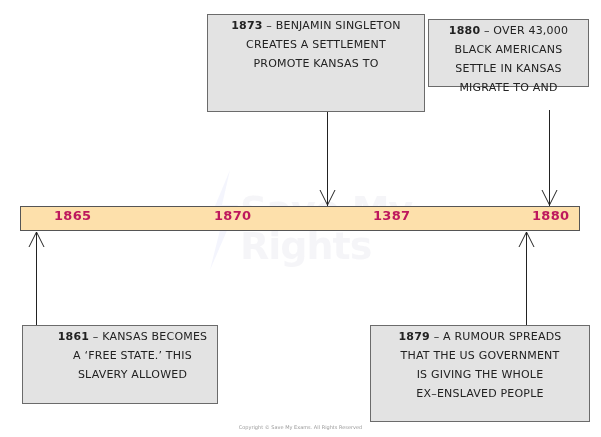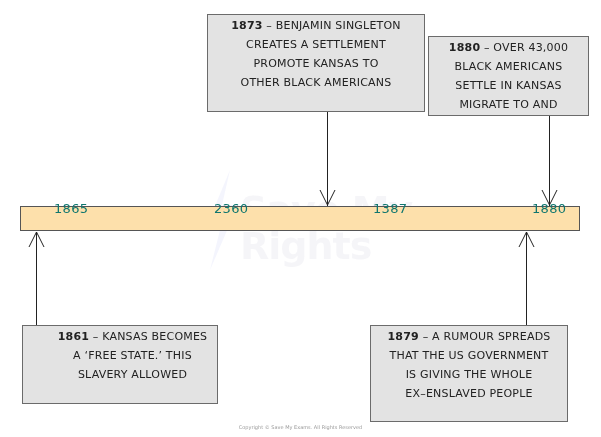--- a/index.html
+++ b/index.html
@@ -23,22 +23,22 @@
       color: #222;
     }
     .box .yr { font-weight: bold; }
     .timeline {
       position: absolute; left: 20px; top: 206px; width: 560px; height: 25px;
       background: #fde0ab;
       border: 1px solid #555;
       box-sizing: border-box;
     }
     .tick-label {
-      position: absolute; top: 201px; font-size: 13px; font-weight: normal;
-      color: #0f766e; letter-spacing: 0.3px;
+      position: absolute; top: 208px; font-size: 13px; font-weight: bold;
+      color: #be185d; letter-spacing: 0.3px;
     }
     svg.lines { position: absolute; left: 0; top: 0; }
     .watermark {
       position: absolute; left: 240px; top: 192px; font-size: 38px; font-weight: bold;
       color: rgba(200,200,215,0.18); line-height: 36px; letter-spacing: -1px;
     }
     .watermark-bolt {
       position: absolute; left: 200px; top: 170px; width: 40px; height: 100px;
     }
     .copyright {
@@ -69,44 +69,43 @@
     <line x1="36.5" y1="232" x2="36.5" y2="325"></line>
     <polyline points="29,247 36.5,232 44,247"></polyline>
 
     <line x1="526.5" y1="232" x2="526.5" y2="325"></line>
     <polyline points="519,247 526.5,232 534,247"></polyline>
   </g>
 </svg>
 
 <div class="timeline"></div>
 <div class="tick-label" style="left:54px">1865</div>
-<div class="tick-label" style="left:214px">2360</div>
+<div class="tick-label" style="left:214px">1870</div>
 <div class="tick-label" style="left:373px">1387</div>
 <div class="tick-label" style="left:532px">1880</div>
 
 <div class="box" style="left:207px; top:14px; width:218px; height:98px;">
   <div><span class="yr">1873</span> <span>– BENJAMIN SINGLETON</span></div>
   <div>CREATES A SETTLEMENT</div>
   <div>PROMOTE KANSAS TO</div>
-  <div>OTHER BLACK AMERICANS</div>
 </div>
 
-<div class="box" style="left:428px; top:36px; width:161px; height:80px;">
+<div class="box" style="left:428px; top:19px; width:161px; height:68px;">
   <div><span class="yr">1880</span> <span>– OVER 43,000</span></div>
   <div>BLACK AMERICANS</div>
   <div>SETTLE IN KANSAS</div>
   <div>MIGRATE TO AND</div>
 </div>
 
 <div class="box" style="left:22px; top:325px; width:196px; height:79px;padding-left:28px;">
   <div><span class="yr">1861</span> <span>– KANSAS BECOMES</span></div>
   <div>A ‘FREE STATE.’ THIS</div>
   <div>SLAVERY ALLOWED</div>
 </div>
 
-<div class="box" style="left:370px; top:325px; width:198px; height:97px;">
+<div class="box" style="left:370px; top:325px; width:220px; height:97px;">
   <div><span class="yr">1879</span> <span>– A RUMOUR SPREADS</span></div>
   <div>THAT THE US GOVERNMENT</div>
   <div>IS GIVING THE WHOLE</div>
   <div>EX–ENSLAVED PEOPLE</div>
 </div>
 
 <div class="copyright">Copyright © Save My Exams. All Rights Reserved</div>
 
 </body></html>

